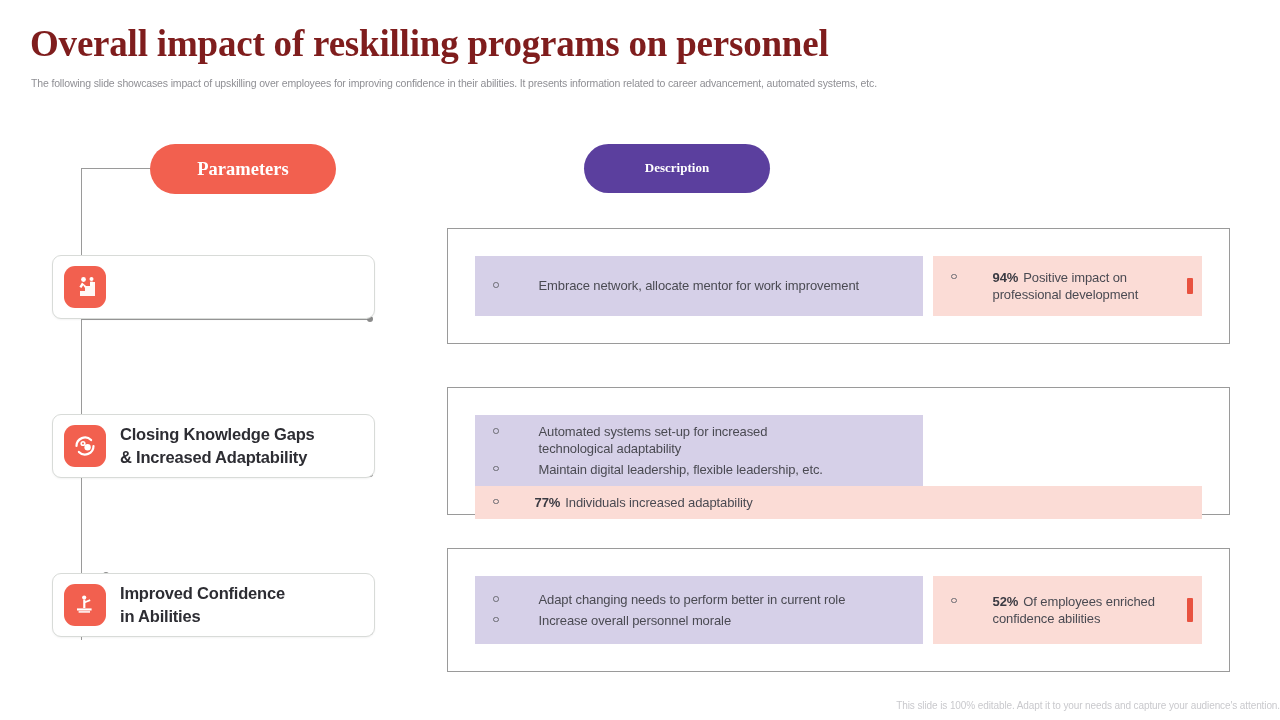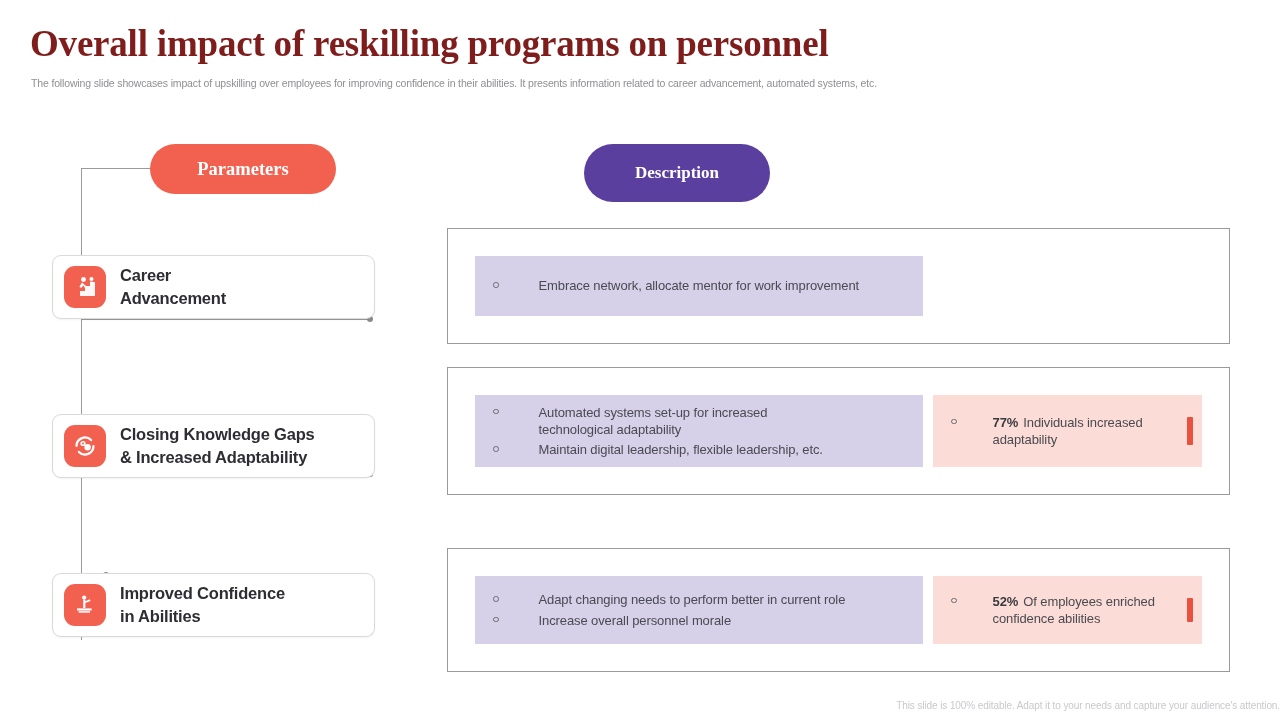--- a/index.html
+++ b/index.html
@@ -55,22 +55,22 @@
   .pill .pill-shadow {
     position: absolute; left: 7px; top: 8px; right: -7px; bottom: -8px;
     border-radius: 999px; z-index: -1;
   }
   .pill-params {
     left: 150px; top: 144px; width: 186px; height: 50px;
     background: #f2604f; font-size: 18.5px;
   }
   .pill-params .pill-shadow { background: #c83c2e; }
   .pill-desc {
-    left: 584px; top: 144px; width: 186px; height: 58px;
-    background: #5b3f9e; font-size: 17px;
+    left: 584px; top: 144px; width: 186px; height: 49px;
+    background: #5b3f9e; font-size: 13px;
   }
   .pill-desc .pill-shadow { background: #3d2870; }
   .pill-impact {
     left: 971px; top: 137px; width: 182px; height: 57px;
     background: #f2604f; font-size: 17px;
   }
   .pill-impact .pill-shadow { background: #c83c2e; }
 
   
   .param-card {
@@ -186,24 +186,20 @@
   <div class="param-card" style="top:255px;">
     <span class="param-icon">
       <svg width="26" height="26" viewBox="0 0 26 26">
         <path d="M3 22 h5 v-5 h5 v-5 h5 v-4 h5 v14 z" fill="#fff" opacity="0.95"></path>
         <circle cx="11.5" cy="5.5" r="2.4" fill="#fff"></circle>
         <path d="M10 8.5 l-2.6 4.2 2 1.2 1.8-2.6 1.6 2.4 1.8-1.2z" fill="#fff"></path>
         <circle cx="19.5" cy="5" r="2" fill="#fff"></circle>
         <path d="M18.2 7.6 h2.6 v4 h-2.6z" fill="#fff"></path>
       </svg>
     </span>
-    <span class="param-label">
-      <span>Career</span><br>
-      <span>Advancement</span>
-    </span>
   </div>
 
   <div class="param-card" style="top:414px;">
     <span class="param-icon">
       <svg width="26" height="26" viewBox="0 0 26 26">
         <path d="M4.5 13 a8.5 8.5 0 0 1 14.6-5.9" fill="none" stroke="#fff" stroke-width="2.2" stroke-linecap="round"></path>
         <path d="M21.5 13 a8.5 8.5 0 0 1 -14.6 5.9" fill="none" stroke="#fff" stroke-width="2.2" stroke-linecap="round"></path>
         <circle cx="11" cy="10.5" r="2.6" fill="#fff"></circle>
         <circle cx="15.6" cy="14.2" r="3.2" fill="#fff"></circle>
         <circle cx="11" cy="10.5" r="1" fill="#f2604f"></circle>
@@ -234,23 +230,35 @@
   <div class="row-frame" style="top:228px; height:116px;">
     <div class="desc-panel">
       <ul class="bullets">
         <li>
             <span class="bul"></span>
             <span class="btxt">Embrace network, allocate mentor for work improvement</span>
           </li>
       </ul>
     </div>
     <div class="gap"></div>
-  </div>
-
-  <div class="row-frame" style="top:367px; height:128px;">
+    <div class="impact-panel">
+      <ul class="bullets">
+        <li>
+          <span class="bul"></span>
+          <span class="btxt">
+            <span class="pct">94%</span><span>Positive impact on</span><br>
+            <span>professional development</span>
+          </span>
+        </li>
+      </ul>
+      <span class="accent-bar"></span>
+    </div>
+  </div>
+
+  <div class="row-frame" style="top:387px; height:128px;flex-direction:column;">
     <div class="desc-panel">
       <ul class="bullets">
         <li>
             <span class="bul"></span>
             <span class="btxt" style="max-width:300px">Automated systems set-up for increased technological adaptability</span>
           </li>
         <li>
             <span class="bul"></span>
             <span class="btxt">Maintain digital leadership, flexible leadership, etc.</span>
           </li>

